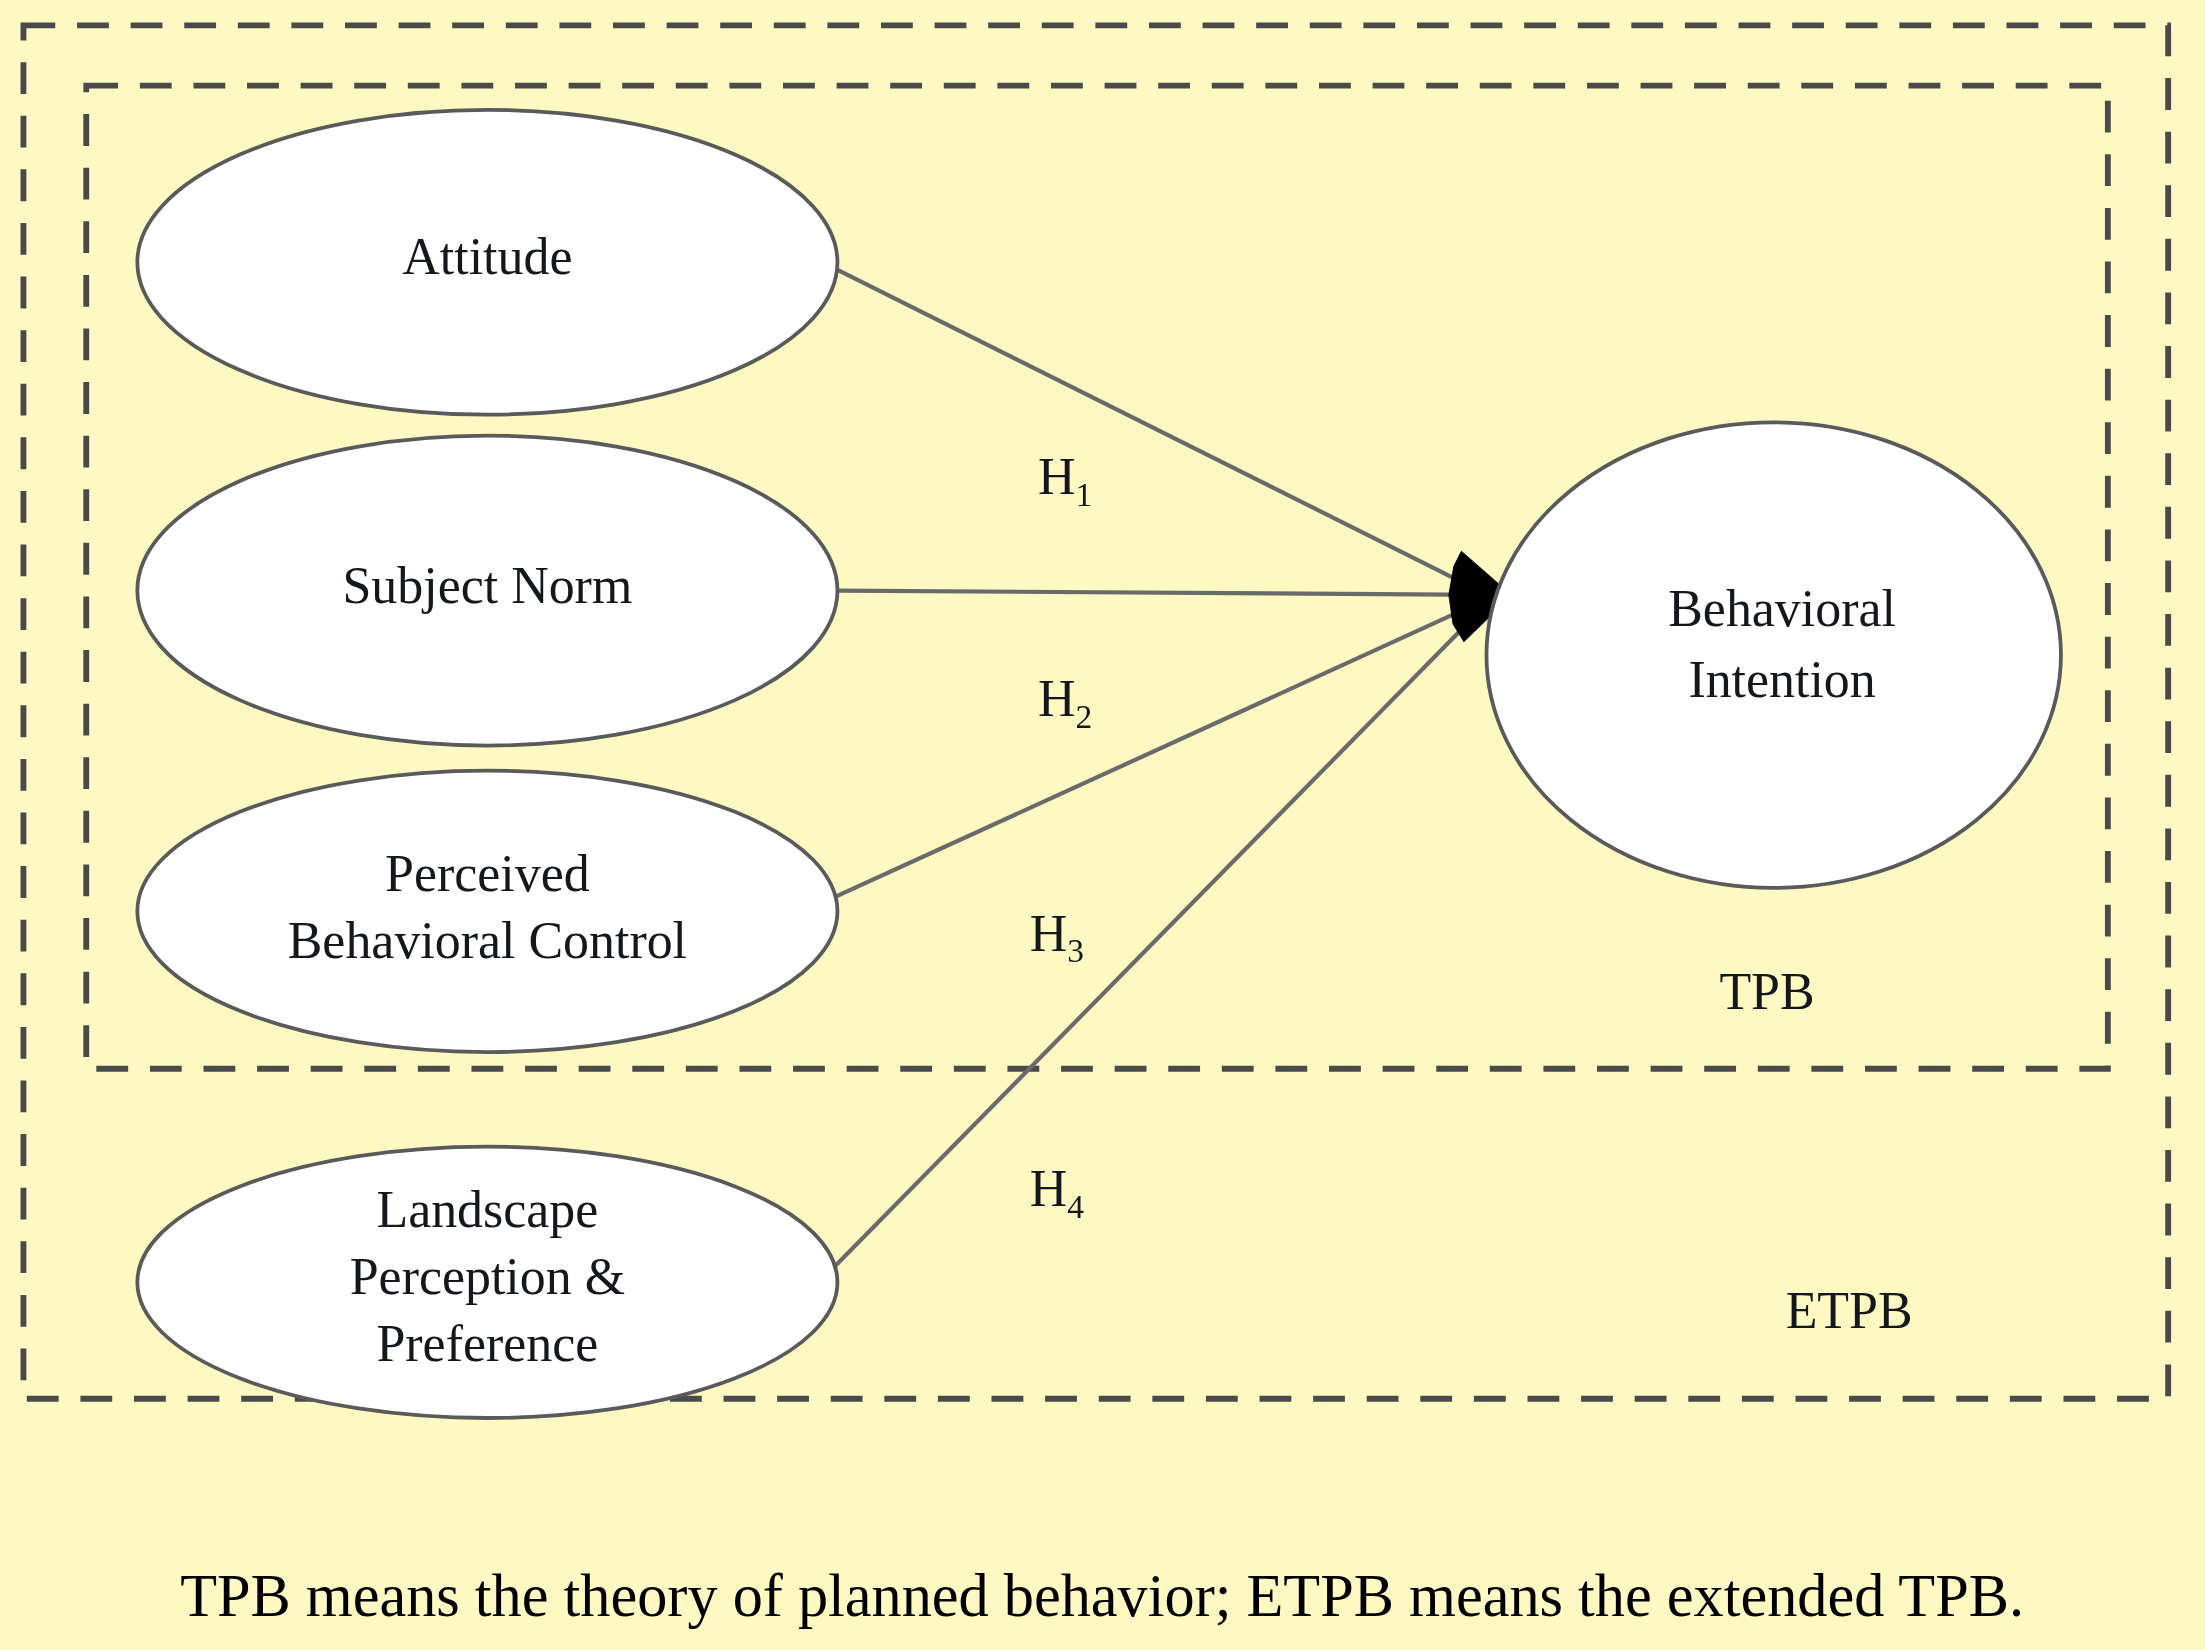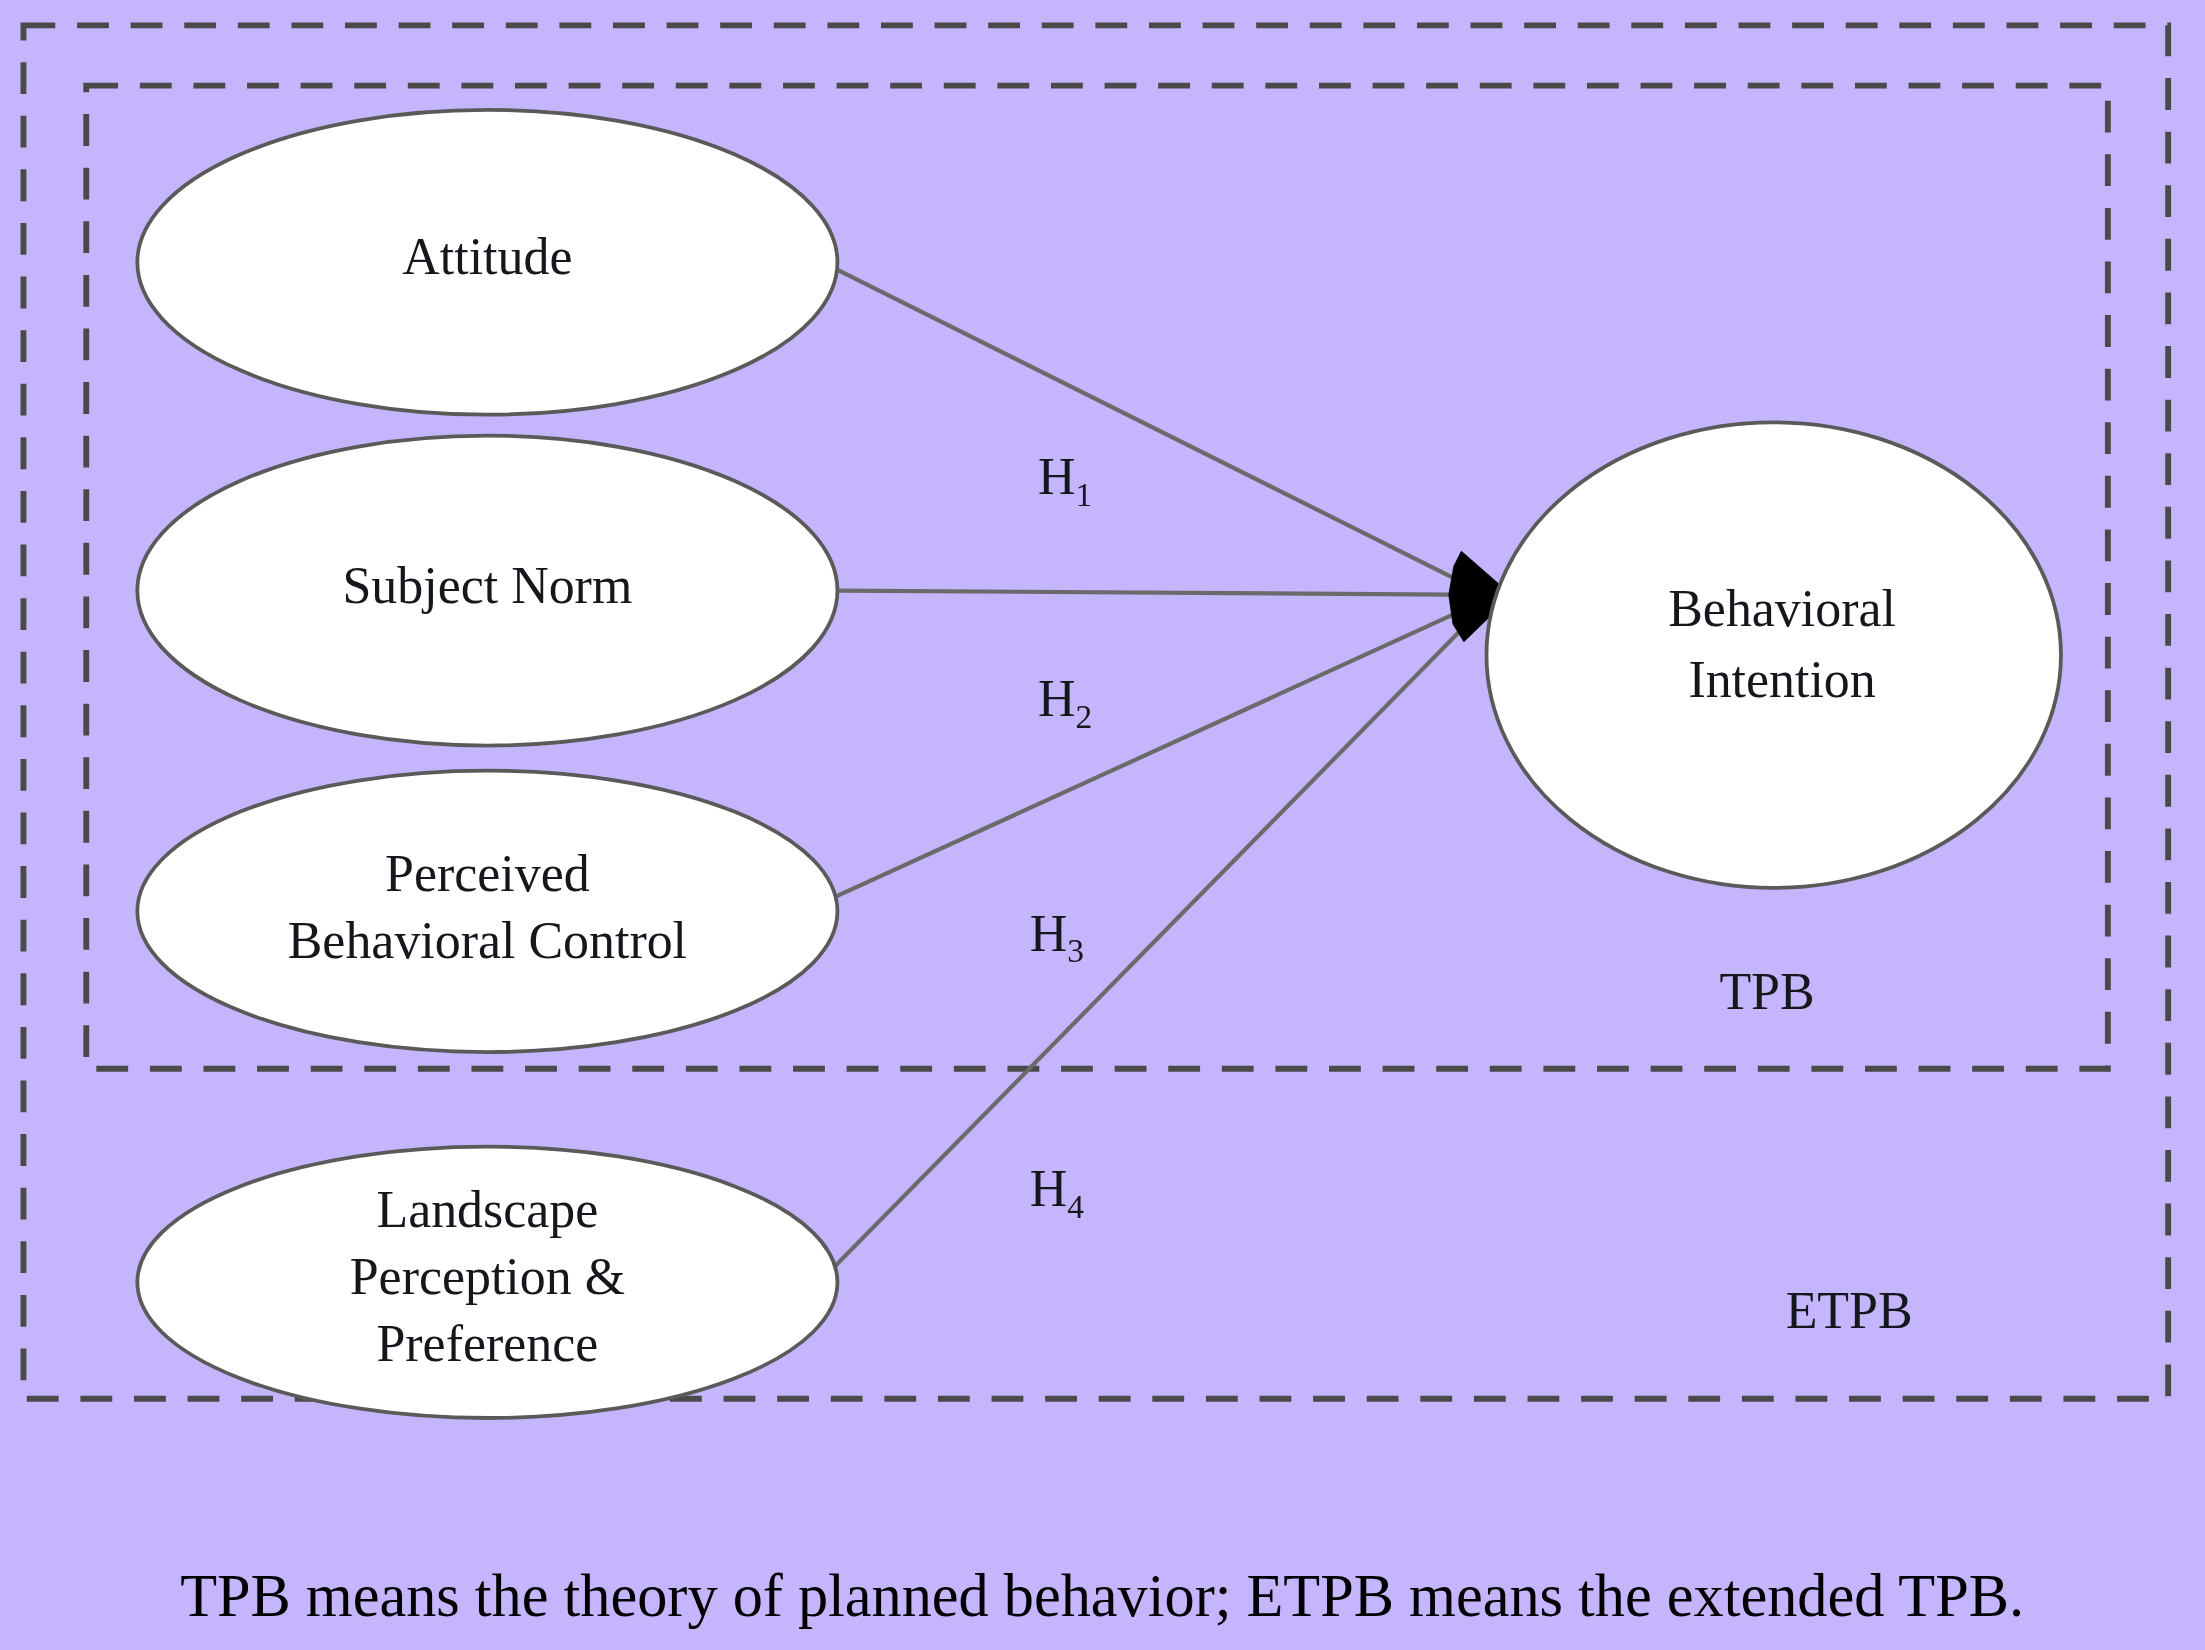--- a/index.html
+++ b/index.html
@@ -4,21 +4,21 @@
 <style>
   html, body {
     margin: 0;
     padding: 0;
     background: #ffffff;
   }
   #page {
     position: relative;
     width: 2205px;
     height: 1651px;
-    background: #c4b5fd;
+    background: #fef9c3;
     overflow: hidden;
     font-family: "Liberation Serif", "DejaVu Serif", serif;
   }
   #diagram-svg {
     position: absolute;
     left: 0;
     top: 0;
     width: 2205px;
     height: 1651px;
     display: block;

